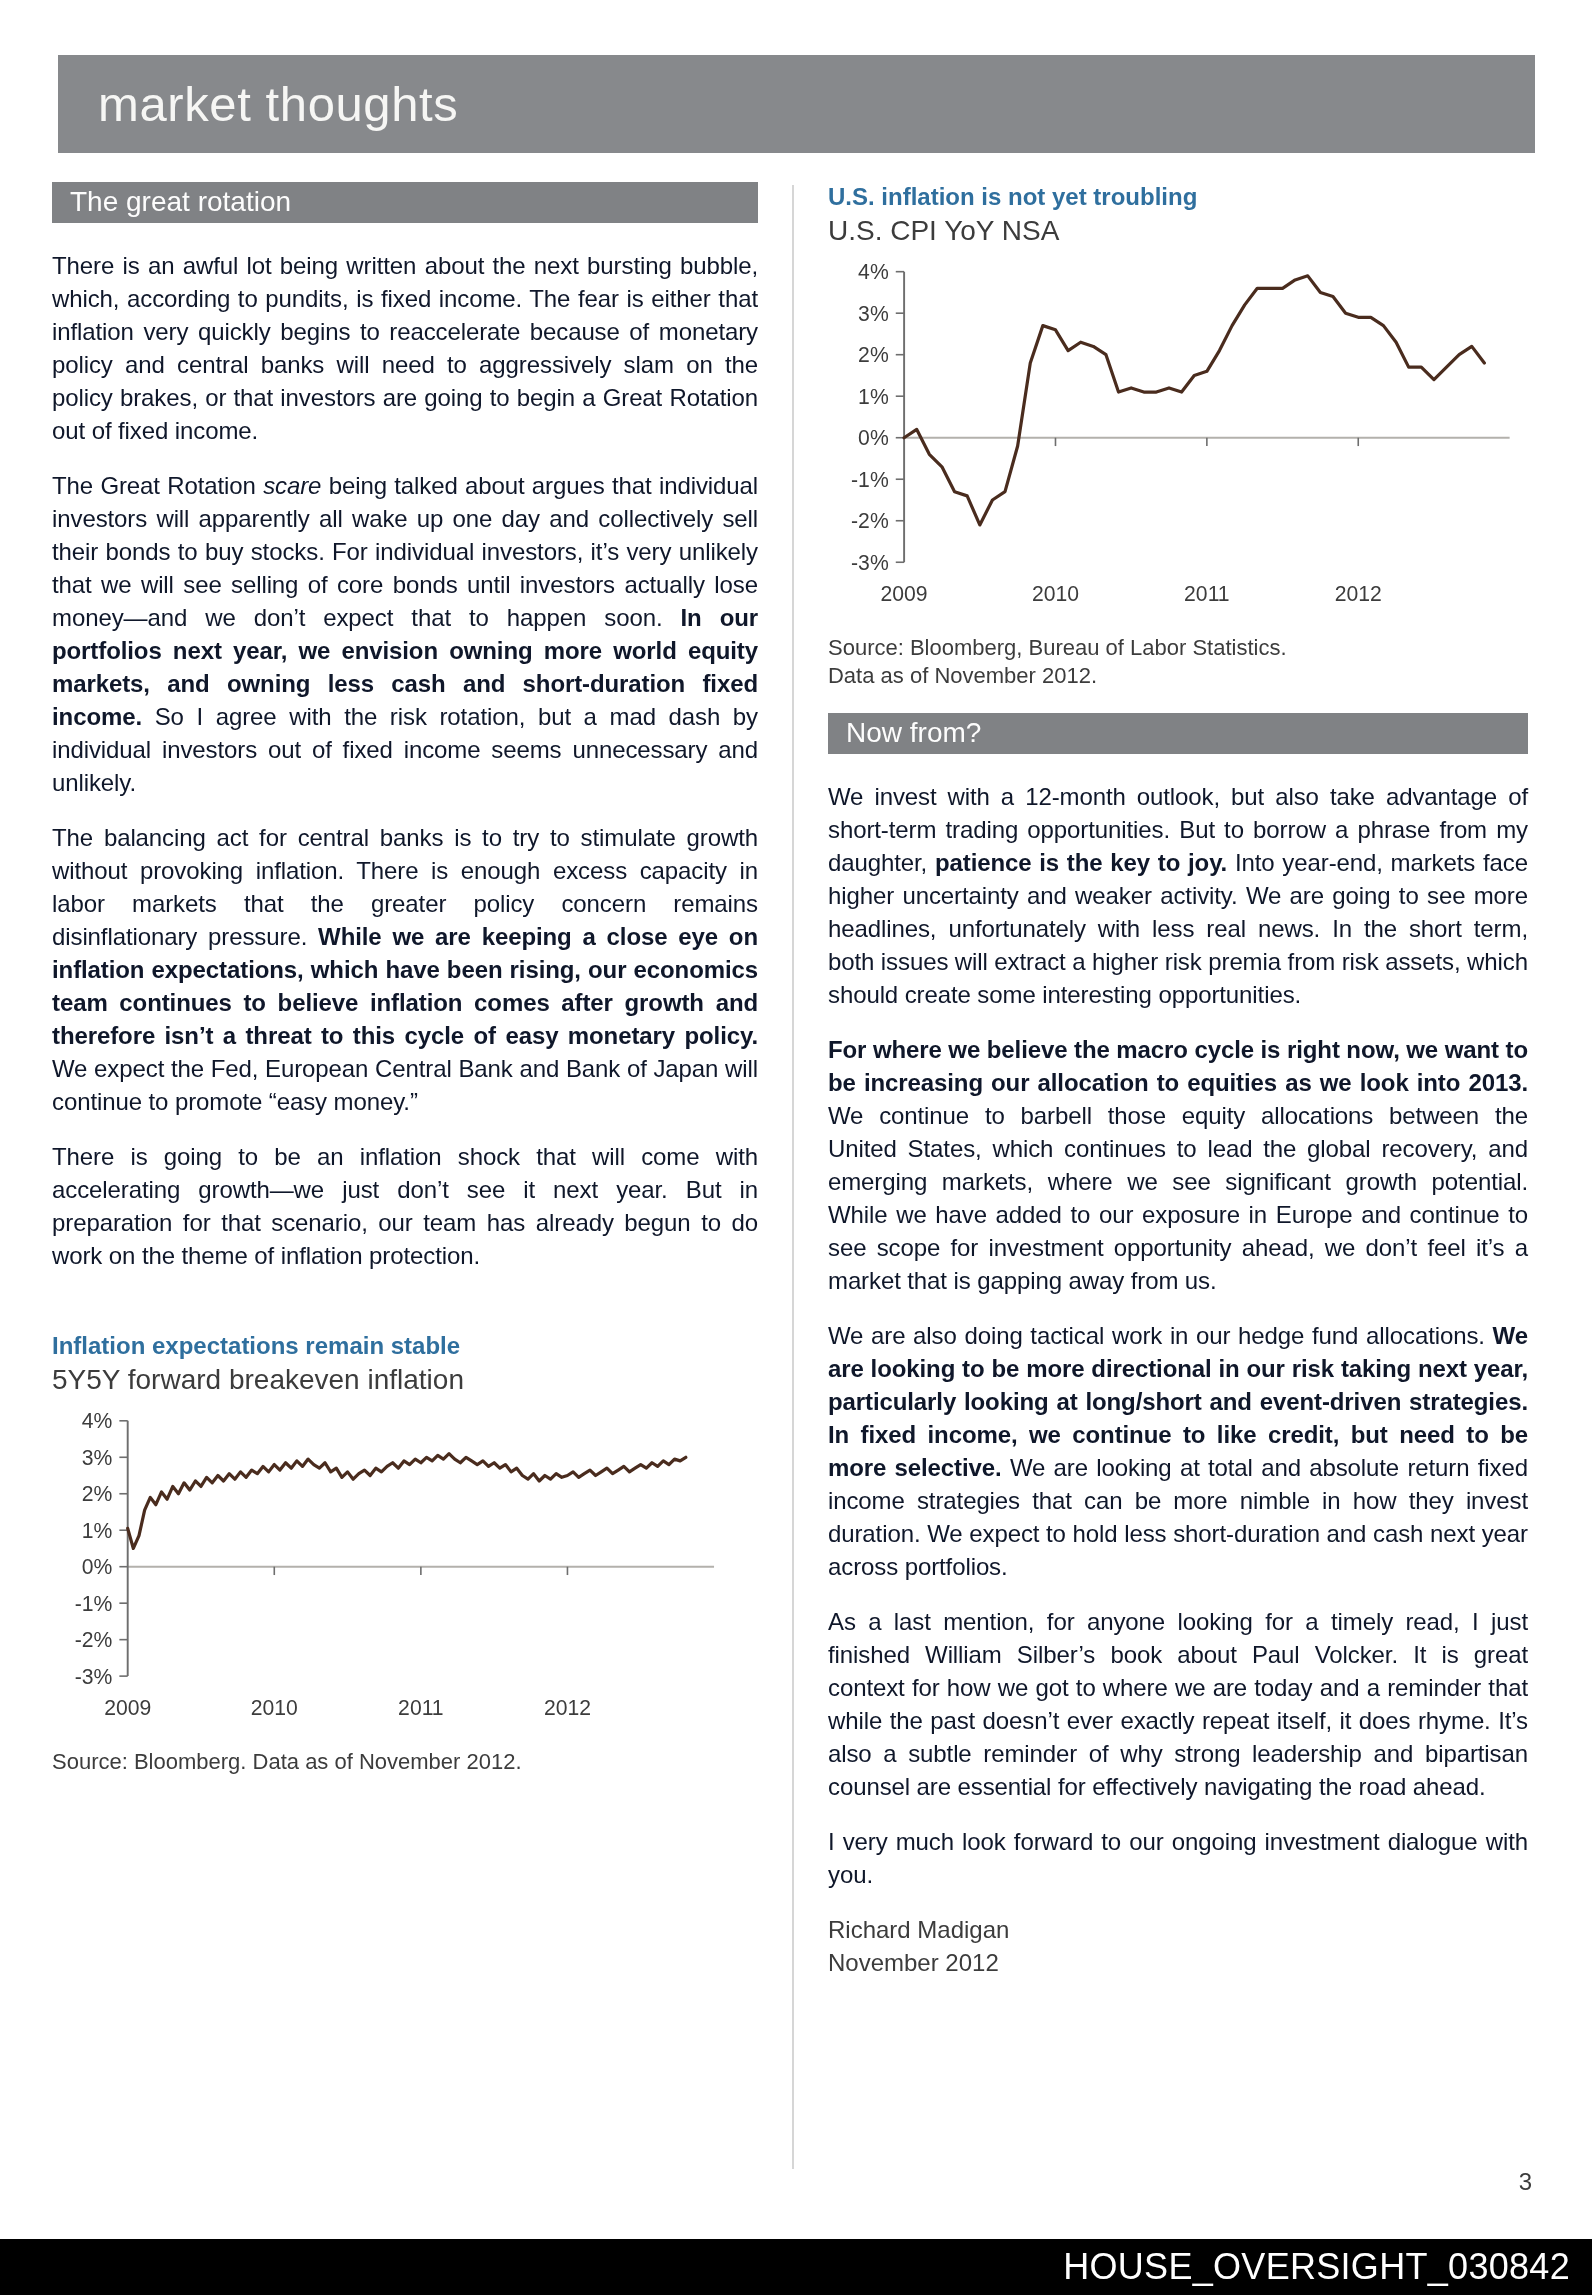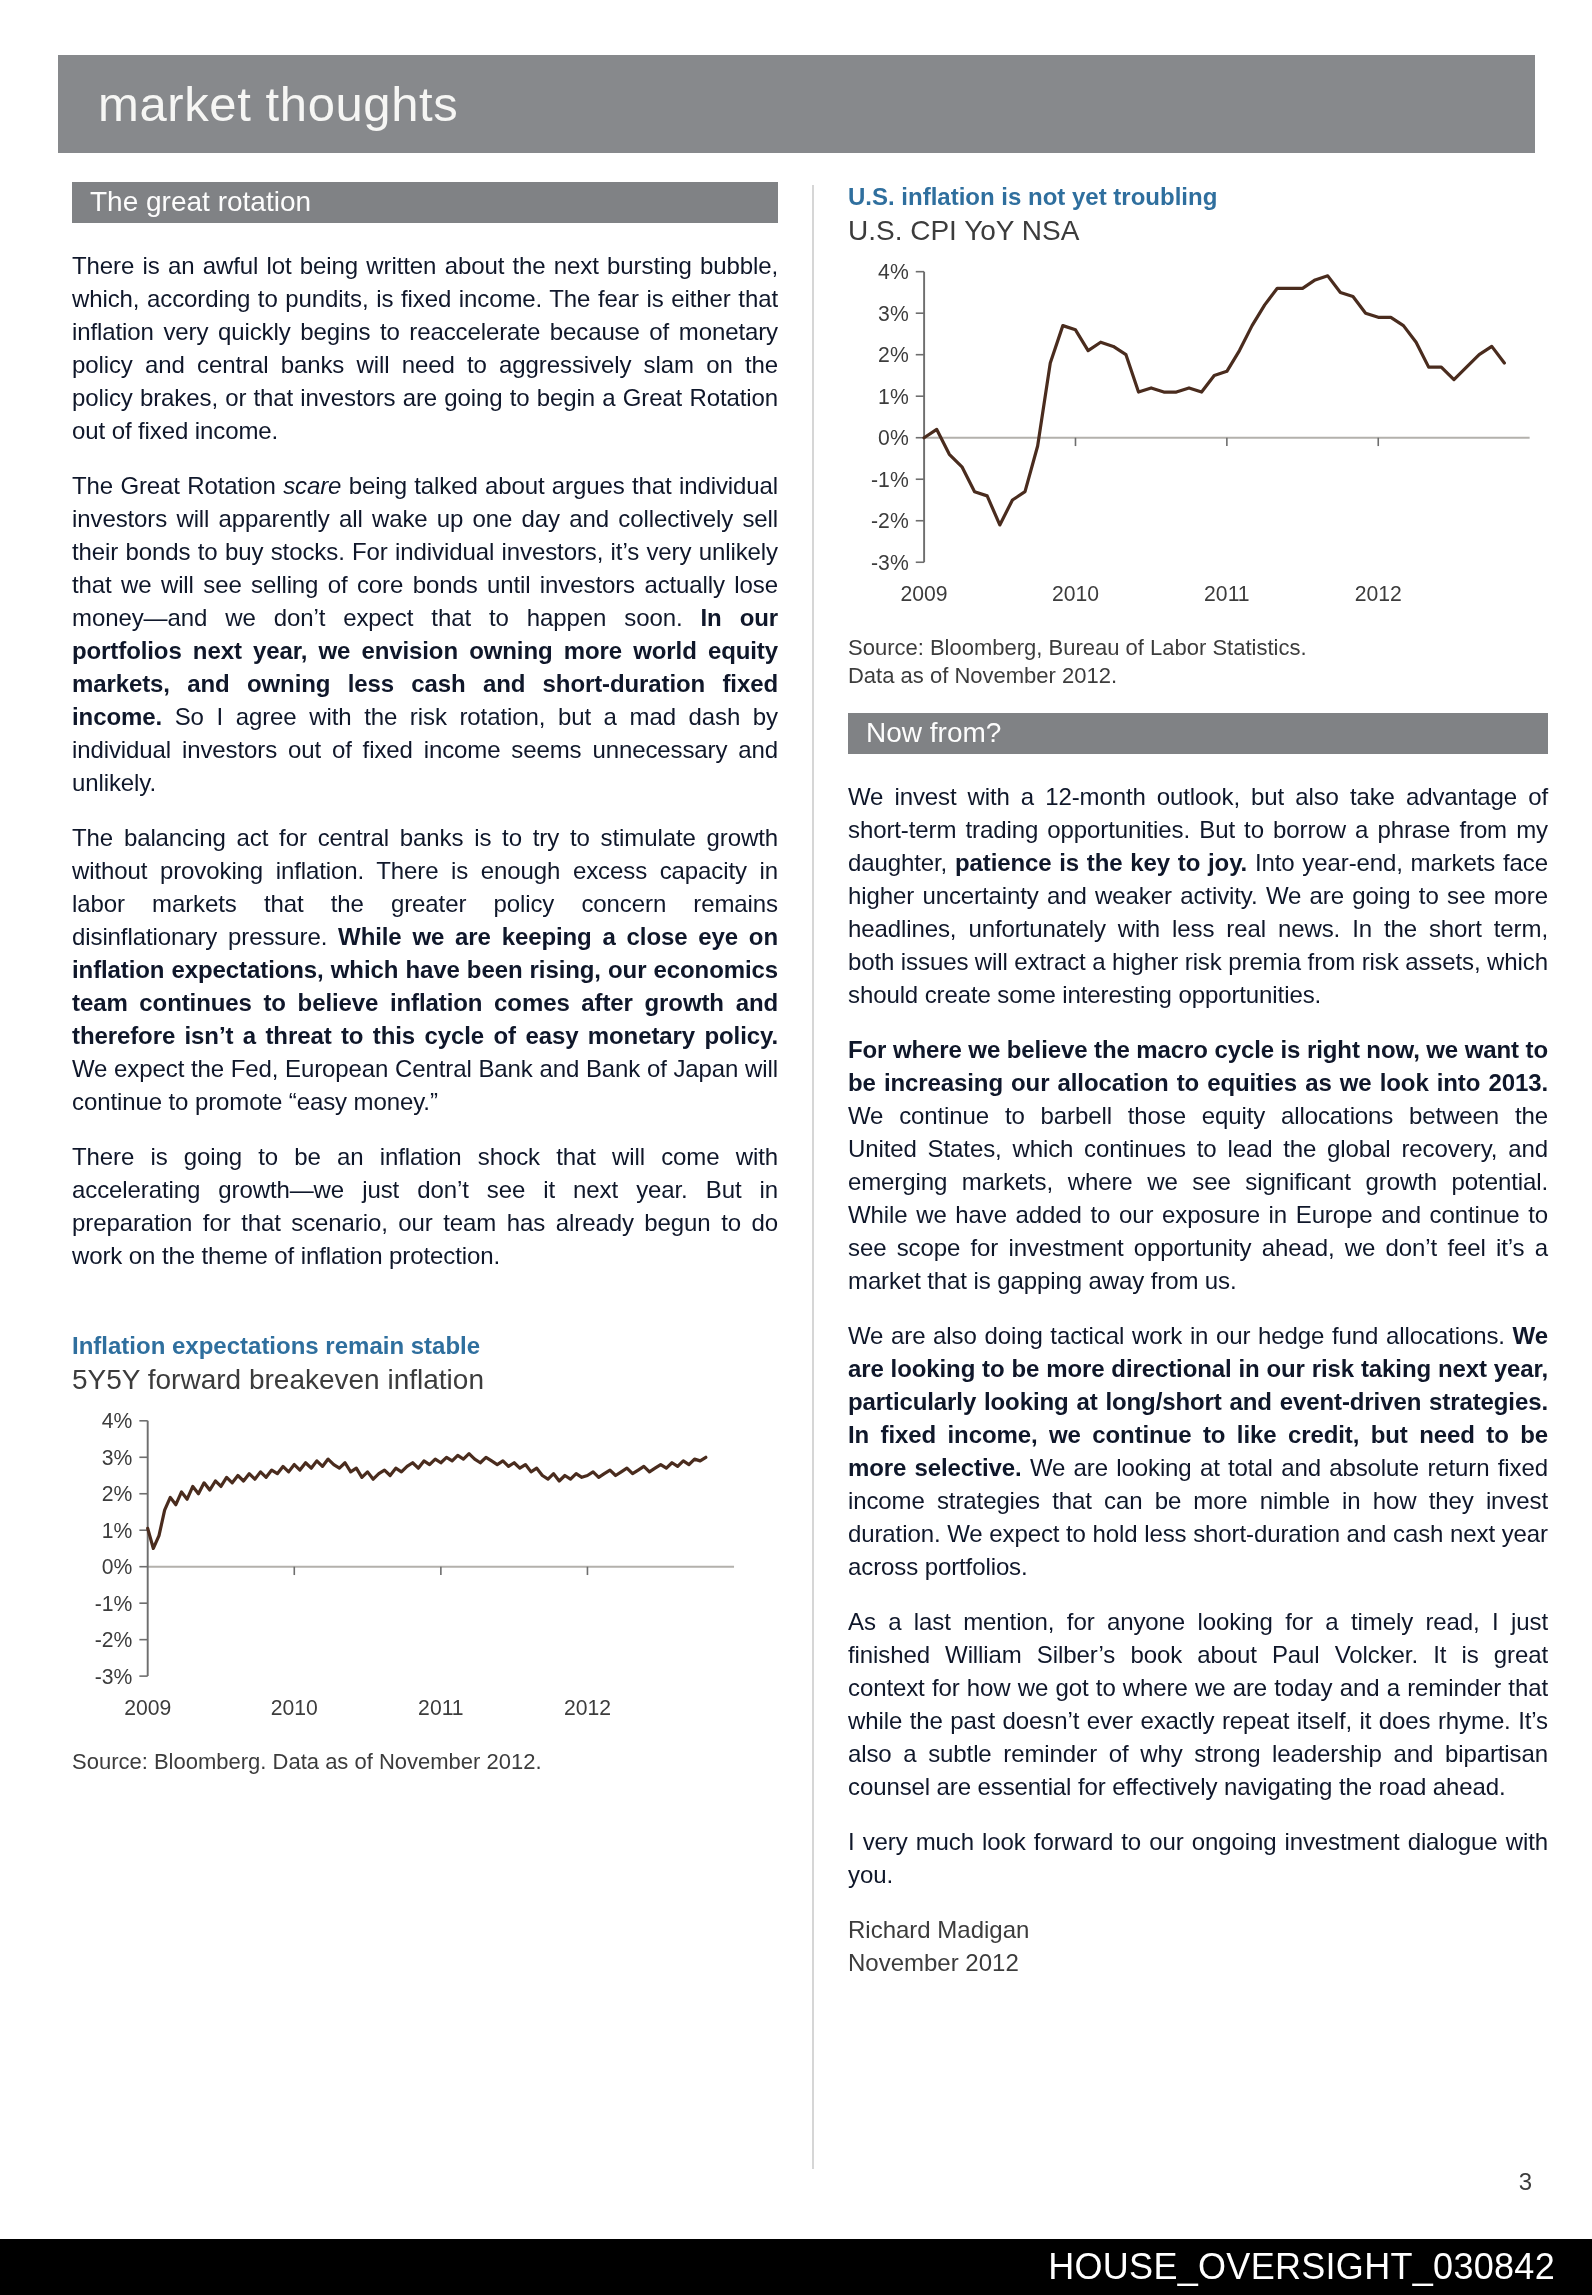--- a/index.html
+++ b/index.html
@@ -20,21 +20,21 @@
     background: #87898c;
     color: #f6f6f4;
     display: flex;
     align-items: center;
     padding-left: 40px;
     font-size: 49px;
     letter-spacing: 0.6px;
   }
   .columns {
     position: absolute;
-    top: 182px; left: 72px;
+    top: 182px; left: 52px;
     width: 1476px;
     display: flex;
     justify-content: space-between;
   }
   .col-left { width: 706px; }
   .col-right { width: 700px; }
   .col-divider {
     width: 1.3px;
     background: #d6d6d6;
     height: 1984px;
@@ -99,21 +99,21 @@
   }
   .footer-bar {
     position: absolute;
     left: 0; right: 0; bottom: 0;
     height: 56px;
     background: #000000;
     color: #ffffff;
     display: flex;
     align-items: center;
     justify-content: flex-end;
-    padding-right: 38px;
+    padding-right: 23px;
     font-size: 36px;
     letter-spacing: 0.3px;
   }
 </style>
 </head>
 <body>
 
 <div class="page">
 
   <div class="header-banner">

